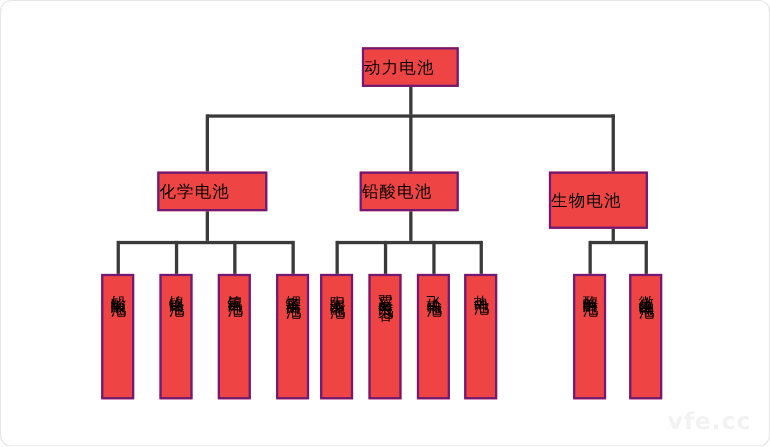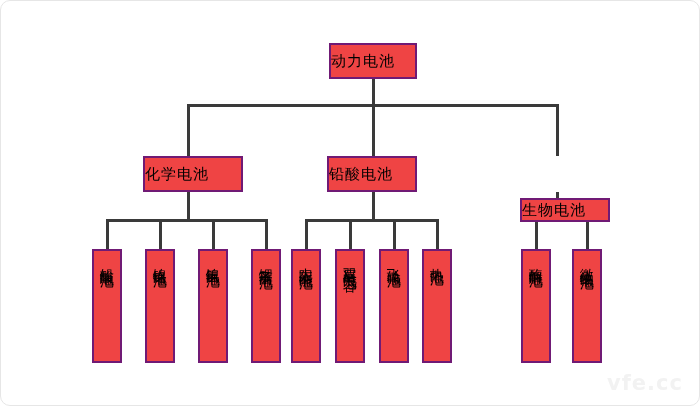--- a/index.html
+++ b/index.html
@@ -89,21 +89,21 @@
   <div class="lineV" style="left:186px; top:103px; height:52px;"></div>
   <div class="lineV" style="left:370.5px; top:103px; height:52px;"></div>
   <div class="lineV" style="left:555px; top:103px; height:52px;"></div>
 
   <div class="node level1" style="left:142px; top:155px; width:100px; height:36px;">
     <span>化学电池</span>
   </div>
   <div class="node level1" style="left:326px; top:155px; width:90px; height:36px;">
     <span>铅酸电池</span>
   </div>
-  <div class="node level1" style="left:519px; top:155px; width:90px; height:24px;margin-top:42px;">
+  <div class="node level1" style="left:498px; top:155px; width:90px; height:52px;">
     <span>生物电池</span>
   </div>
 
   <div class="lineV" style="left:186px; top:191px; height:27px;"></div>
   <div class="lineH" style="left:106px; top:218px; width:160px;"></div>
   <div class="lineV" style="left:105px; top:218px; height:30px;"></div>
   <div class="lineV" style="left:158px; top:218px; height:30px;"></div>
   <div class="lineV" style="left:211px; top:218px; height:30px;"></div>
   <div class="lineV" style="left:264px; top:218px; height:30px;"></div>
 

